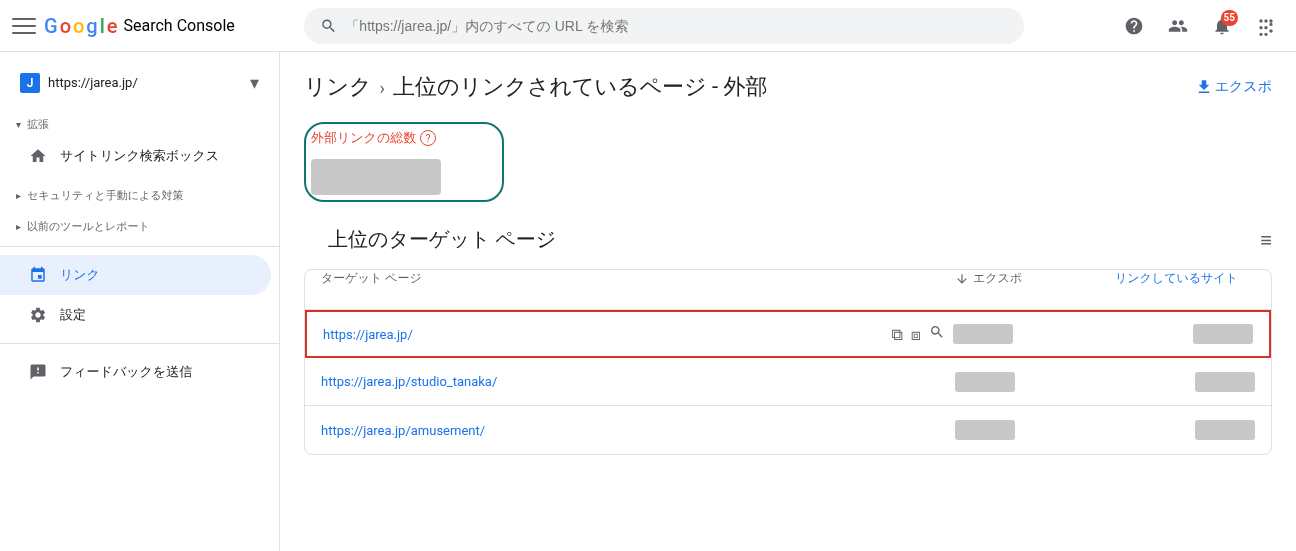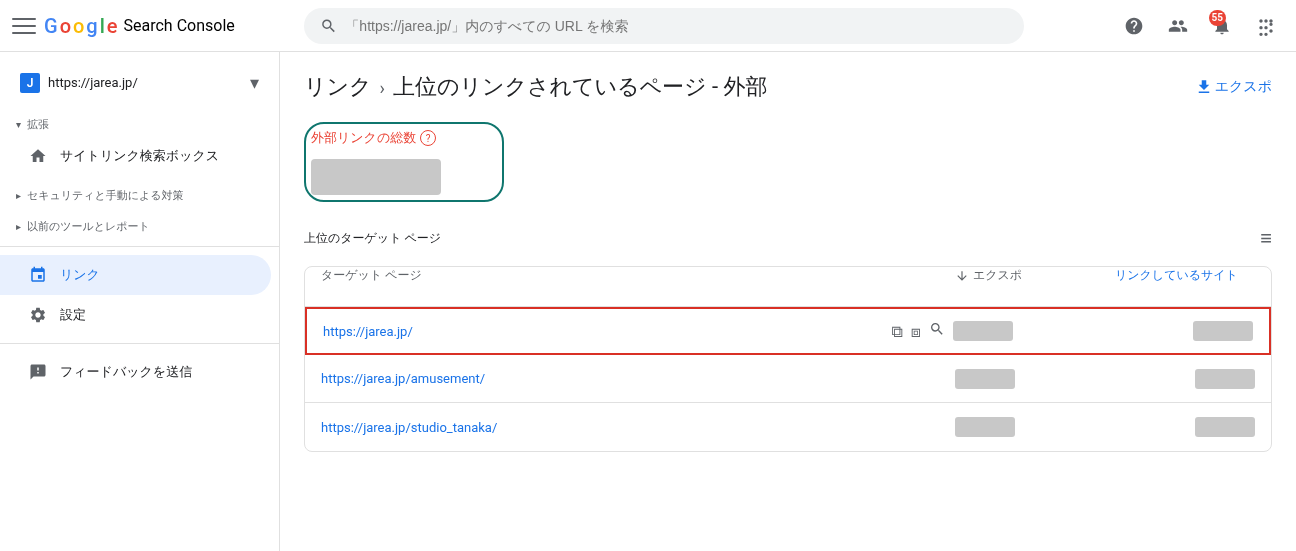--- a/index.html
+++ b/index.html
@@ -65,21 +65,21 @@
     .icon-btn {
       width: 36px; height: 36px;
       border-radius: 50%;
       display: flex; align-items: center; justify-content: center;
       cursor: pointer;
       position: relative;
       color: #5f6368;
     }
     .badge {
       position: absolute;
-      top: 2px; right: 14px;
+      top: 2px; right: 2px;
       background: #ea4335;
       color: #fff;
       font-size: 10px;
       font-weight: 600;
       border-radius: 10px;
       min-width: 16px;
       height: 16px;
       display: flex; align-items: center; justify-content: center;
       padding: 0 3px;
     }
@@ -199,21 +199,21 @@
       background: #c8c8c8;
       border-radius: 4px;
     }
 
     
     .section-title-row {
       display: flex; align-items: center; justify-content: space-between;
       margin-bottom: 16px;
     }
     .section-title {
-      font-size: 12px; font-weight: 400;
+      font-size: 20px; font-weight: 400; margin-left: 24px;
     }
     .filter-icon { color: #5f6368; font-size: 20px; cursor: pointer; }
 
     .table-container {
       border: 1px solid #e0e0e0;
       border-radius: 8px;
       overflow: hidden;
     }
     .table-header {
       display: flex;
@@ -429,44 +429,44 @@
           </div>
           <div class="col-links-val">
             <div class="row-val-placeholder"></div>
           </div>
           <div class="col-sites-val" style="display:flex;justify-content:flex-end;">
             <div class="row-val-placeholder"></div>
           </div>
         </div>
 
         <div class="table-row">
+          <div class="col-page row-url">https://jarea.jp/studio_tanaka/</div>
+          <div class="row-actions" style="visibility:hidden;">
+            <span class="action-icon">⧉</span>
+            <span class="action-icon">⧈</span>
+            <span class="action-icon">🔍</span>
+          </div>
+          <div class="col-links-val">
+            <div class="row-val-placeholder"></div>
+          </div>
+          <div class="col-sites-val" style="display:flex;justify-content:flex-end;">
+            <div class="row-val-placeholder"></div>
+          </div>
+        </div>
+
+        <div class="table-row">
           <div class="col-page row-url">https://jarea.jp/amusement/</div>
           <div class="row-actions" style="visibility:hidden;">
             <span class="action-icon">⧉</span>
             <span class="action-icon">⧈</span>
             <span class="action-icon">🔍</span>
           </div>
           <div class="col-links-val">
             <div class="row-val-placeholder"></div>
           </div>
           <div class="col-sites-val" style="display:flex;justify-content:flex-end;">
             <div class="row-val-placeholder"></div>
           </div>
         </div>
-
-        <div class="table-row">
-          <div class="col-page row-url">https://jarea.jp/studio_tanaka/</div>
-          <div class="row-actions" style="visibility:hidden;">
-            <span class="action-icon">⧉</span>
-            <span class="action-icon">⧈</span>
-            <span class="action-icon">🔍</span>
-          </div>
-          <div class="col-links-val">
-            <div class="row-val-placeholder"></div>
-          </div>
-          <div class="col-sites-val" style="display:flex;justify-content:flex-end;">
-            <div class="row-val-placeholder"></div>
-          </div>
-        </div>
       </div>
     </div>
   </div>
 </div>
 
 </body></html>

